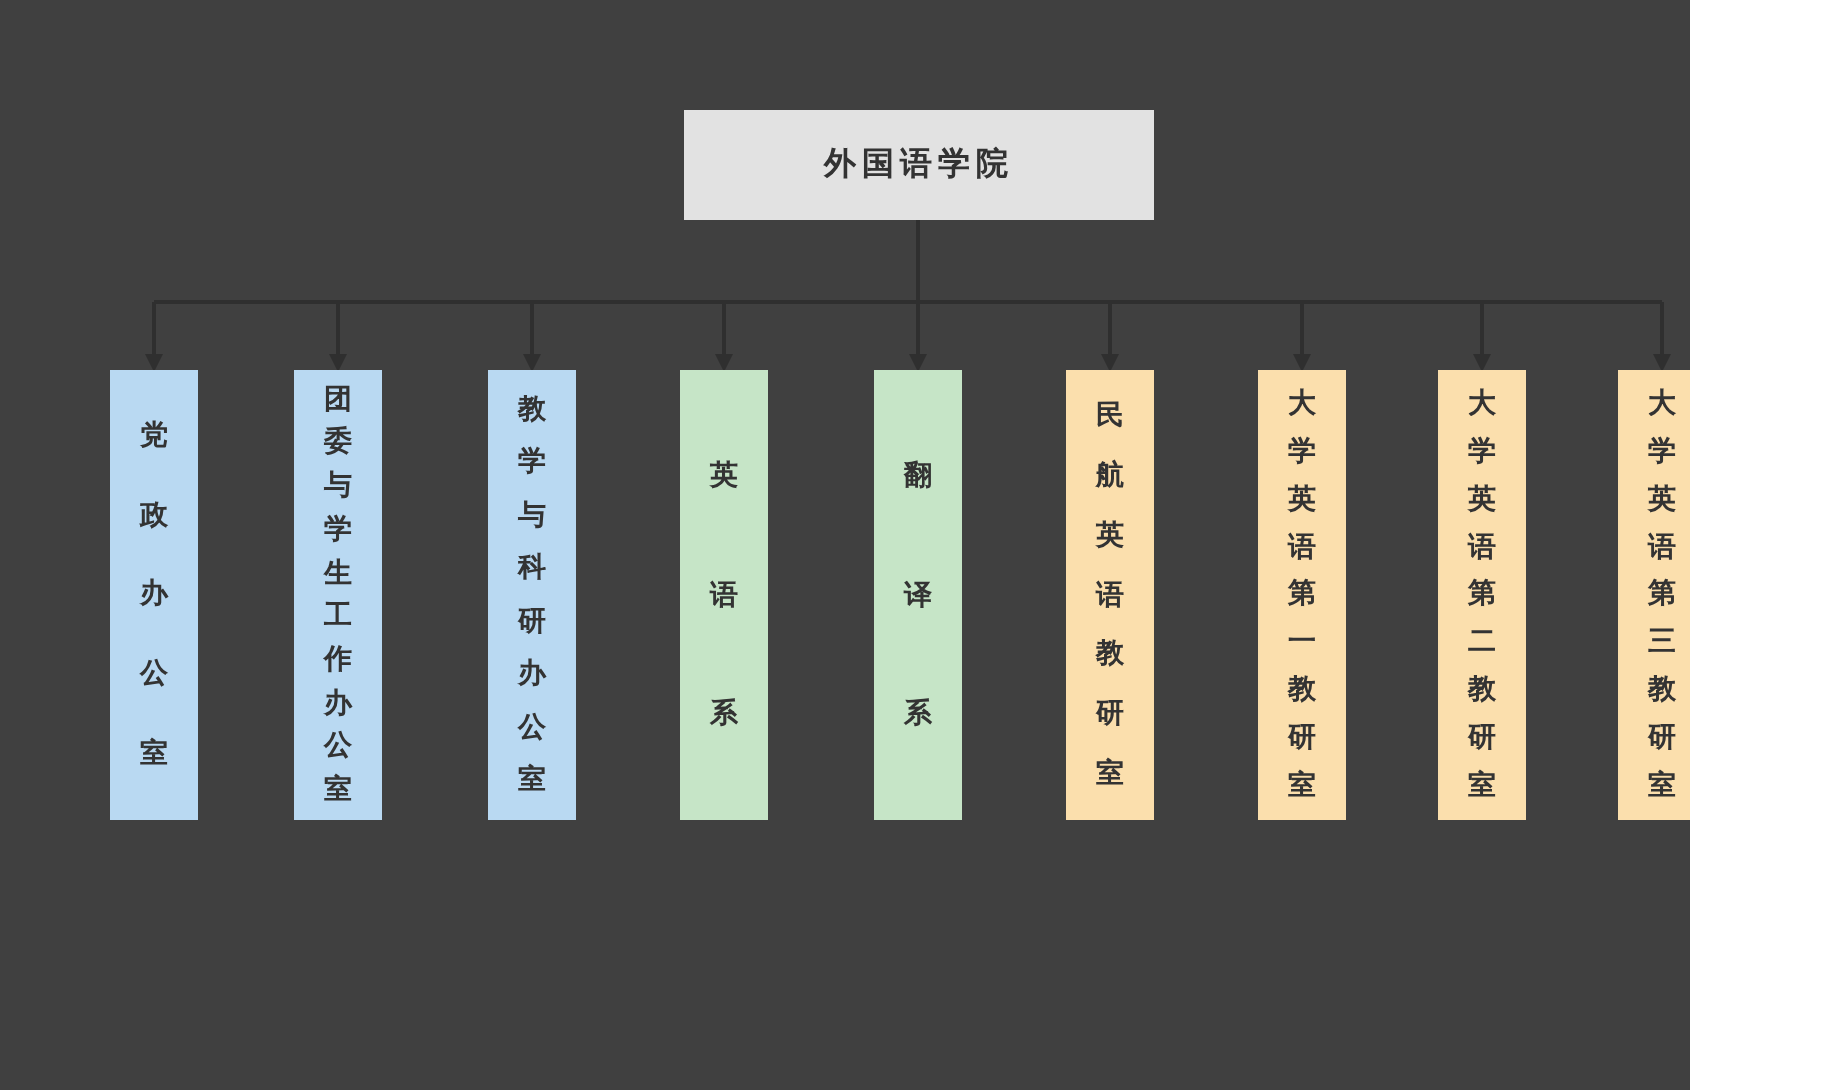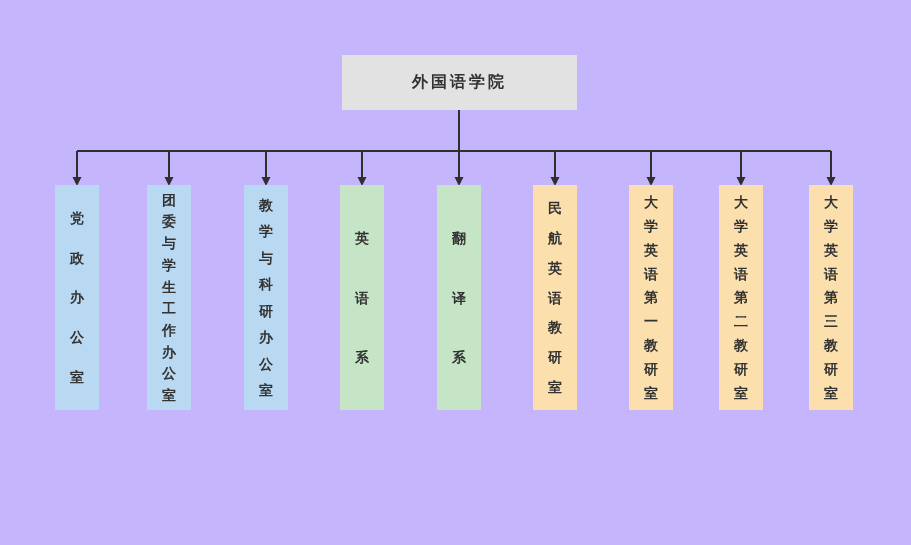--- a/index.html
+++ b/index.html
@@ -3,23 +3,23 @@
 <meta charset="utf-8">
 <style>
   * { margin: 0; padding: 0; box-sizing: border-box; }
   html, body { background: #ffffff; }
   body {
     font-family: "DejaVu Sans", "Liberation Sans", sans-serif;
     color: #333333;
   }
   .canvas {
     position: relative;
-    width: 911px;
+    width: 845px;
     height: 545px;
-    background: #c4b5fd;
+    background: #404040;
     overflow: hidden;
   }
   .connectors {
     position: absolute;
     left: 0; top: 0;
     width: 911px; height: 545px;
     pointer-events: none;
   }
   .connectors line {
     stroke: #2f2f2f;

